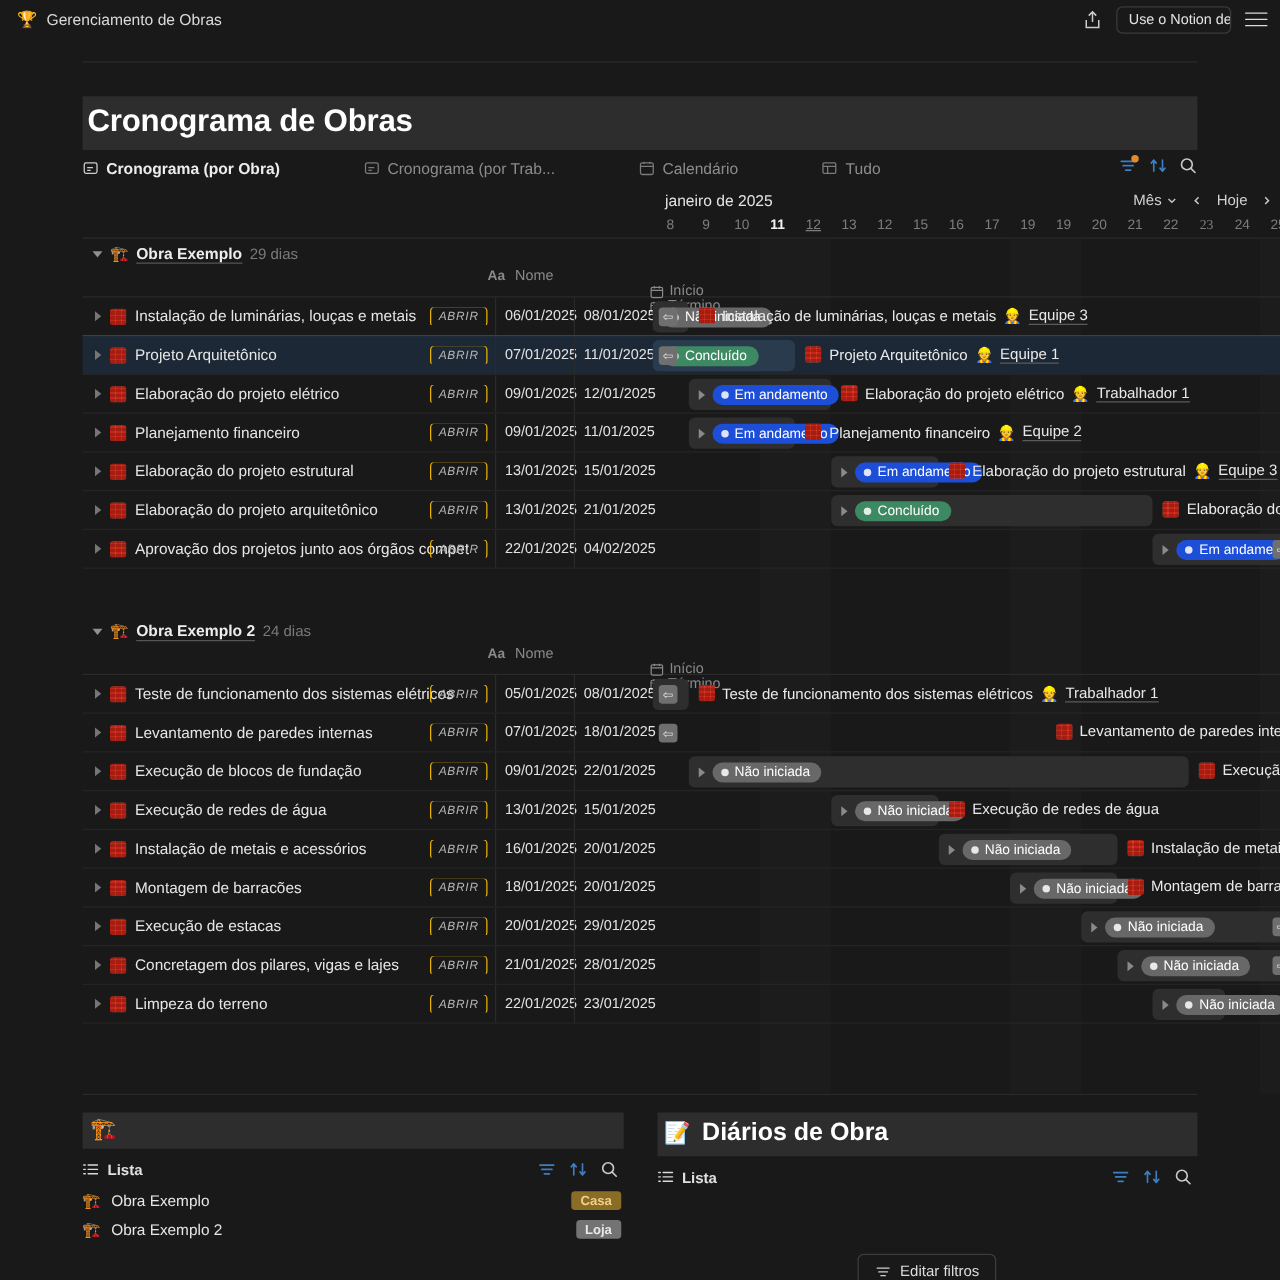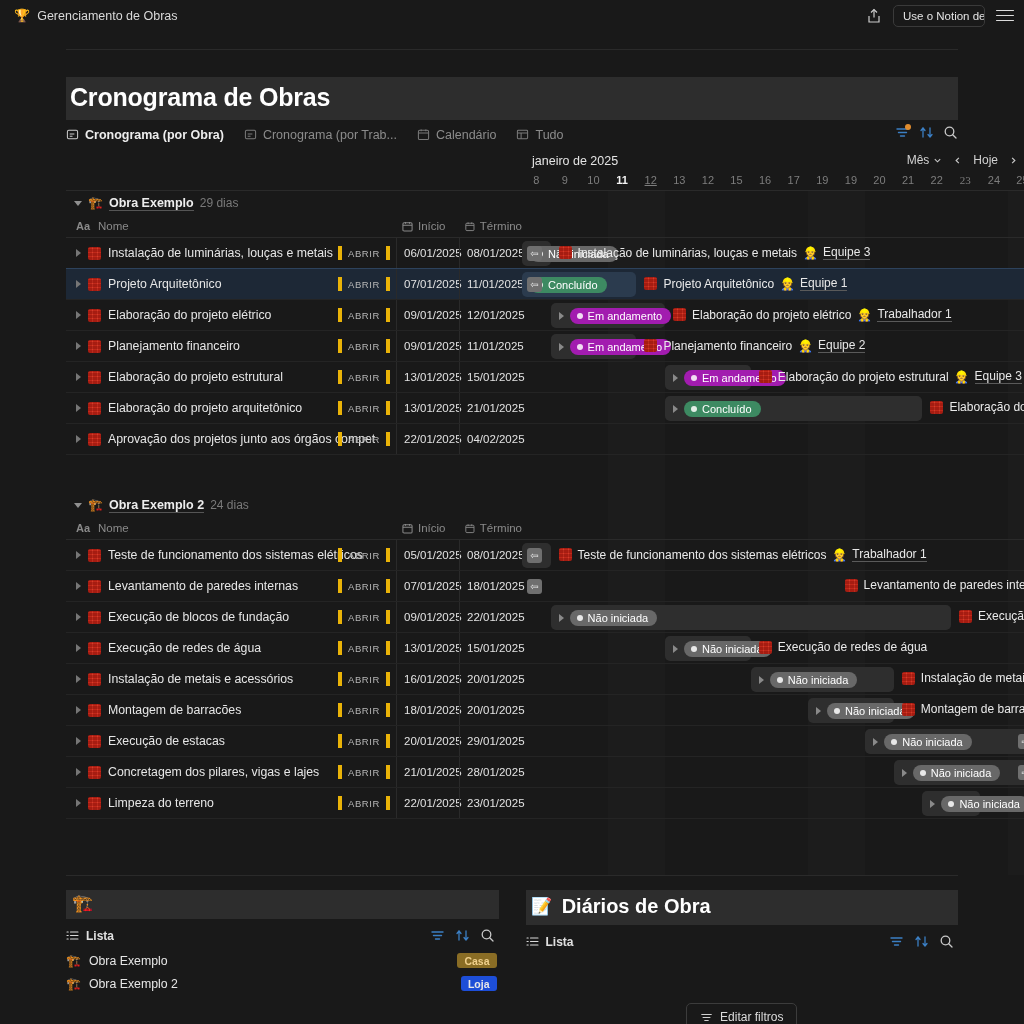--- a/index.html
+++ b/index.html
@@ -41,20 +41,21 @@
     padding: 6px 4px 8px 4px;
     font-size: 25px; font-weight: bold; color: #fff;
     letter-spacing: -0.2px;
   }
 
   
   .viewbar {
     margin: 3px 66px 0 66px;
     display: flex; align-items: center; height: 26px;
     position: relative;
+    gap: 47px;
   }
   .view-tab {
     display: flex; align-items: center; gap: 6px;
     margin-right: 20px; font-size: 12.5px; color: #8c8c8c;
     padding-bottom: 3px;
   }
   .view-tab.active { color: #ededed; font-weight: bold; }
   .vt-icon { width: 13px; height: 13px; display: block; opacity: .85; }
   .viewbar-tools {
     position: absolute; right: 0; top: 2px;
@@ -108,20 +109,21 @@
   }
   .caret { width: 0; height: 0; border-left: 5px solid #909090; border-top: 4px solid transparent; border-bottom: 4px solid transparent; }
   .caret.down { border-left: 4px solid transparent; border-right: 4px solid transparent; border-top: 5px solid #909090; border-bottom: none; }
   .group-name { color: #ededed; font-weight: bold; border-bottom: 1px solid #555; }
   .group-days { color: #7a7a7a; font-size: 12px; }
 
   .col-head {
     display: flex; height: 23px; align-items: center;
     font-size: 11.5px; color: #8a8a8a;
     border-bottom: 1px solid #2a2a2a;
+    flex-direction: column;
   }
   .ch-name { width: 330px; display: flex; align-items: center; gap: 8px; padding-left: 10px; }
   .ch-date { width: 63px; display: flex; align-items: center; gap: 5px; padding-left: 6px; }
   .aa-glyph { font-size: 11px; color: #8a8a8a; font-weight: bold; }
   .cal-ico { width: 11px; height: 11px; display: block; }
 
   .rows-wrap { position: relative; }
   .row {
     display: flex; height: 31px; align-items: center;
     border-bottom: 1px solid #242424;
@@ -139,23 +141,23 @@
   .brick {
     width: 13px; height: 13px; flex: none; border-radius: 2px;
     background:
       repeating-linear-gradient(0deg,#c4503f 0 3px,#e4705c 3px 4px),
       repeating-linear-gradient(90deg,#d85b47 0 4px,#f08a74 4px 5px);
     background-blend-mode: multiply;
   }
   .row-name { font-size: 12.3px; color: #e6e6e6; white-space: nowrap; }
   .abrir-btn {
     position: absolute; right: 6px;
-    border: 4px solid #eab308; border-radius: 4px;
+    border: 1px solid #eab308; border-radius: 4px;
     padding: 2px 6px; font-size: 9.5px; color: #b6b6b6;
-    letter-spacing: .6px; background: transparent;
+    letter-spacing: .6px; background: transparent; font-style: italic;
   }
   .row-date {
     width: 63px; font-size: 11.5px; color: #e2e2e2;
     border-left: 1px solid #2a2a2a; height: 100%;
     display: flex; align-items: center; padding-left: 7px;
   }
   .row-timeline { flex: 1; position: relative; height: 100%; overflow: hidden; }
 
   .bar {
     position: absolute; top: 3px; height: 25px;
@@ -163,21 +165,21 @@
     display: flex; align-items: center; gap: 6px;
     padding: 0 8px; white-space: nowrap;
   }
   .bar-caret { width: 0; height: 0; border-left: 5px solid #8a8a8a; border-top: 4px solid transparent; border-bottom: 4px solid transparent; flex: none; }
   .pill {
     display: inline-flex; align-items: center; gap: 5px;
     border-radius: 11px; padding: 2px 9px 2px 7px;
     font-size: 11px; color: #fff; flex: none;
   }
   .pill .dot { width: 6px; height: 6px; border-radius: 50%; background: rgba(255,255,255,.85); flex:none; }
-  .pill.em-andamento { background: #a21caf; }
+  .pill.em-andamento { background: #1d4ed8; }
   .pill.concluido { background: #3d8a62; }
   .pill.nao-iniciada { background: #686868; }
   .bar-label { font-size: 12px; color: #eaeaea; }
   .person { display: inline-flex; align-items: center; gap: 5px; font-size: 12px; color: #e8e8e8; }
   .person .pname { border-bottom: 1px solid #5a5a5a; }
   .emoji-sm { font-size: 12px; line-height: 1; }
 
   .arrow-chip {
     position: absolute; width: 15px; height: 15px;
     background: #6f6f6f; border-radius: 3px;
@@ -209,21 +211,21 @@
     display: flex; align-items: center; gap: 8px;
     height: 23px; font-size: 12.3px; color: #e6e6e6;
     position: relative;
   }
   .crane { font-size: 12px; line-height: 1; }
   .tag {
     position: absolute; right: 2px; border-radius: 3px;
     padding: 1.5px 7px; font-size: 10.5px; font-weight: bold;
   }
   .tag.casa { background: #8a6d25; color: #f0d08c; }
-  .tag.loja { background: #1d4ed8; color: #e8e8e8; }
+  .tag.loja { background: #737373; color: #e8e8e8; }
   .edit-filters-wrap { display: flex; justify-content: center; margin-top: 48px; }
   .edit-filters {
     border: 1px solid #3c3c3c; border-radius: 5px;
     padding: 6px 13px; font-size: 12px; color: #dcdcdc;
     display: flex; align-items: center; gap: 7px; background: transparent;
   }
 </style>
 </head>
 <body>
 
@@ -575,20 +577,30 @@
               <span class="brick"></span>
               <span class="row-name">Aprovação dos projetos junto aos órgãos compet</span>
               <button class="abrir-btn">ABRIR</button>
             </div>
             <div class="row-date">
               <span>22/01/2025</span>
             </div>
             <div class="row-date">
               <span>04/02/2025</span>
             </div>
+            <div class="row-timeline">
+              <div class="bar" style="left: 400.4px; width: 114.4px;">
+                <span class="bar-caret"></span>
+                <span class="pill em-andamento">
+                  <span class="dot"></span>
+                  <span>Em andame</span>
+                </span>
+              </div>
+              <div class="arrow-chip" style="left: 496.2px; top: 8px;">⇨</div>
+            </div>
           </div>
         </div>
       </div>
       <div class="group-gap"></div>
       <div class="group">
         <div class="group-head">
           <span class="caret down"></span>
           <span class="crane">🏗️</span>
           <span class="group-name">Obra Exemplo 2</span>
           <span class="group-days">24 dias</span>

